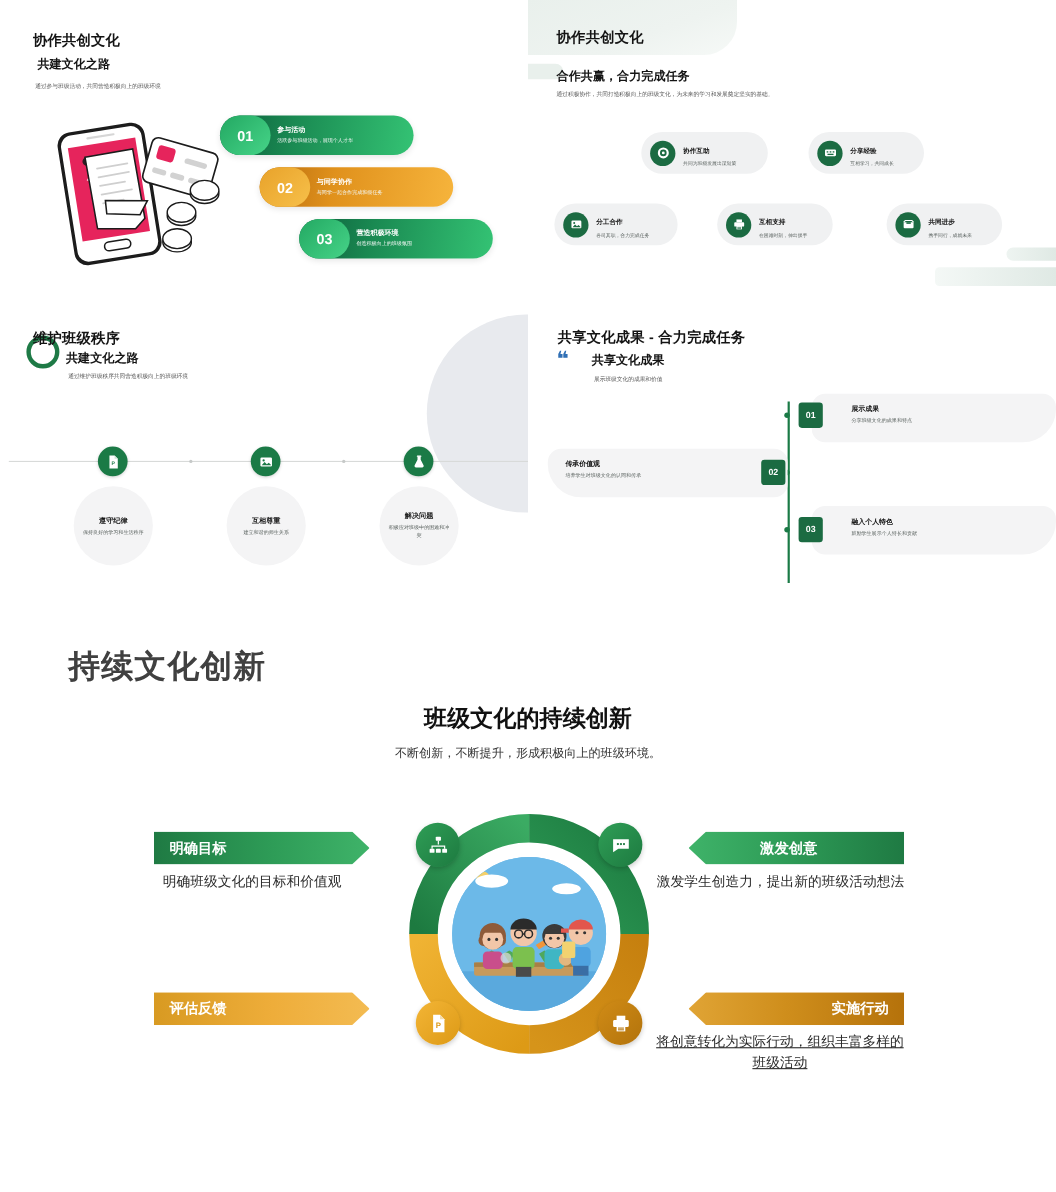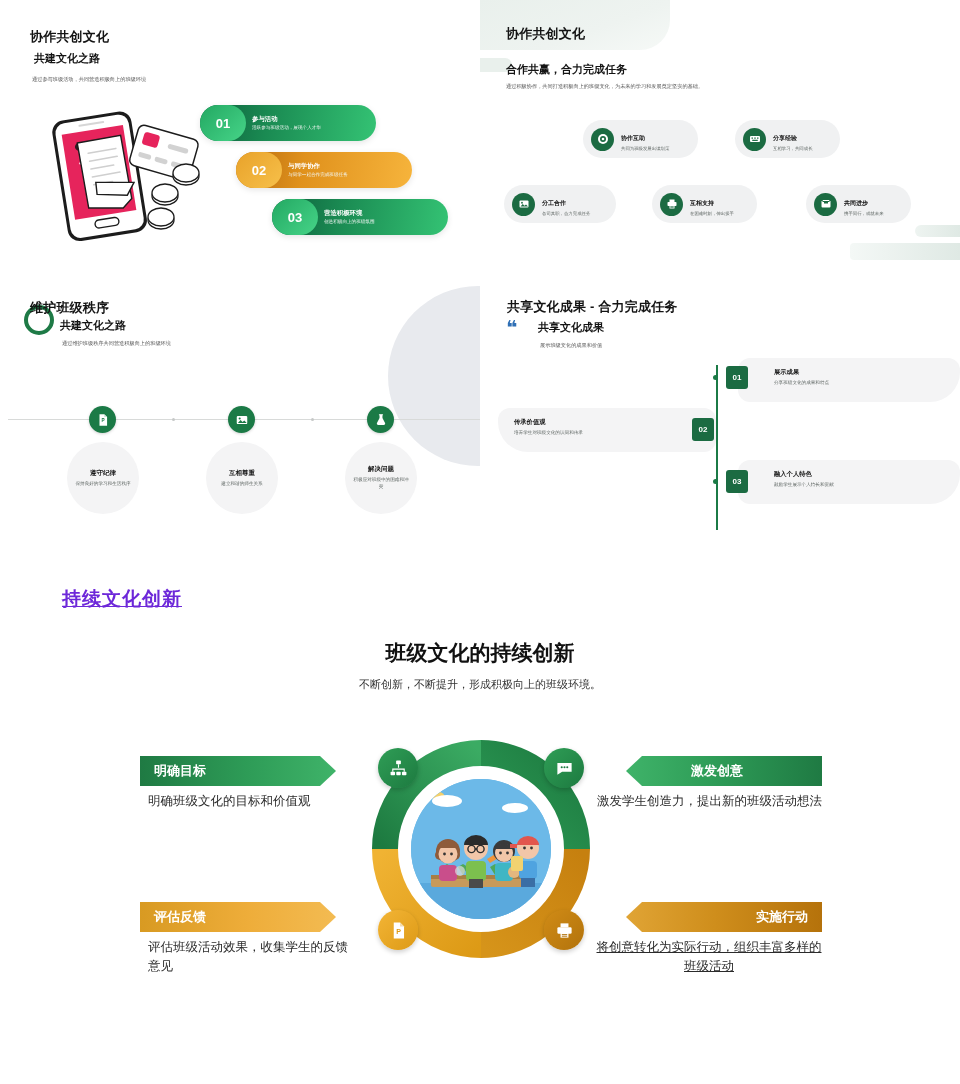--- a/index.html
+++ b/index.html
@@ -122,21 +122,21 @@
   #badge1 { left:246px; top:96px; }
   #card2 { left:18px; top:138px; width:218px; height:44px; border-radius:12px 12px 12px 30px; }
   #card2 .ct { position:absolute; left:16px; top:10px; }
   #badge2 { left:212px; top:148px; }
   #card3 { left:258px; top:190px; width:222px; height:44px; border-radius:12px 12px 30px 12px; }
   #card3 .ct { position:absolute; left:36px; top:10px; }
   #badge3 { left:246px; top:200px; }
 
   
   #bottom { position:absolute; left:0; top:560px; width:960px; height:524px; }
-  #bigTitle { position:absolute; left:62px; top:26px; font-size:19px; font-weight:700; color:#6d28d9; letter-spacing:1px;text-decoration:underline; }
+  #bigTitle { position:absolute; left:62px; top:26px; font-size:29px; font-weight:700; color:#404040; letter-spacing:1px; }
   #secTitle { position:absolute; left:0; right:0; top:79px; text-align:center; font-size:21px; font-weight:700; color:#111; }
   #secSub { position:absolute; left:0; right:0; top:117px; text-align:center; font-size:11px; color:#333; }
 
   .wheel { position:absolute; left:370px; top:178px; width:222px; height:222px; }
   .wheel .arcwrap { position:absolute; inset:0; }
   .wheel .inner { position:absolute; left:41px; top:41px; width:140px; height:140px; border-radius:50%;
                   overflow:hidden; background:#6cb9e8; }
 
   .wicon { position:absolute; width:40px; height:40px; border-radius:50%;
            display:flex; align-items:center; justify-content:center; box-shadow:0 2px 5px rgba(0,0,0,.2); }
@@ -552,21 +552,20 @@
     </div>
 
     <div class="ribbon rb-left" id="rb1">
       <span class="lbl">明确目标</span>
     </div>
     <div class="rtext" id="rb1txt">明确班级文化的目标和价值观</div>
 
     <div class="ribbon rb-left" id="rb2">
       <span class="lbl">评估反馈</span>
     </div>
-    <div class="rtext" id="rb2txt">评估班级活动效果，收集学生的反馈意见</div>
 
     <div class="ribbon rb-right" id="rb3">
       <span class="lbl">激发创意</span>
     </div>
     <div class="rtext" id="rb3txt">激发学生创造力，提出新的班级活动想法</div>
 
     <div class="ribbon rb-right" id="rb4">
       <span class="lbl">实施行动</span>
     </div>
     <div class="rtext" id="rb4txt">将创意转化为实际行动，组织丰富多样的班级活动</div>

